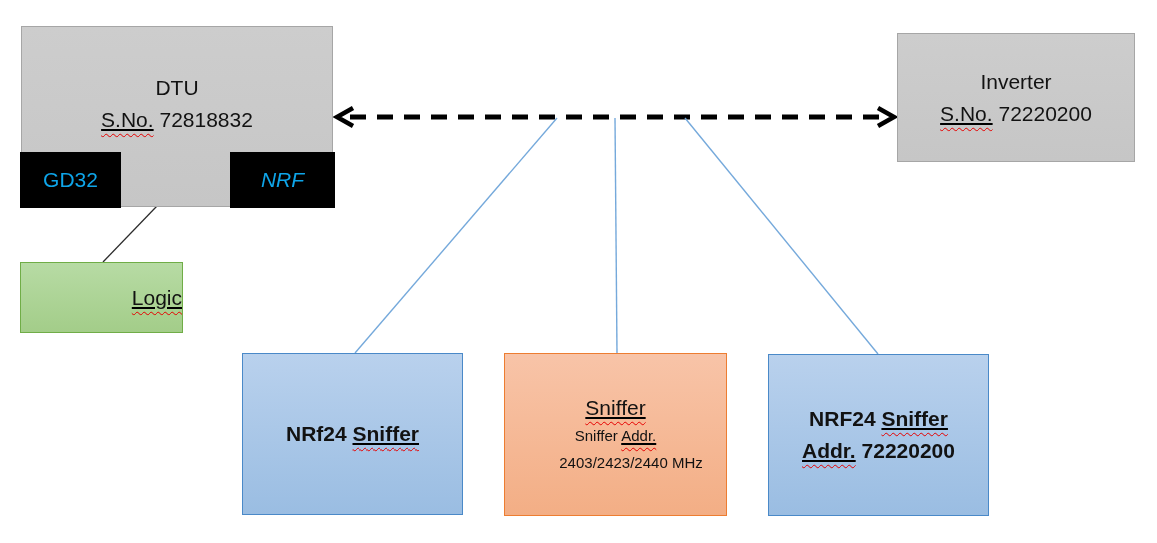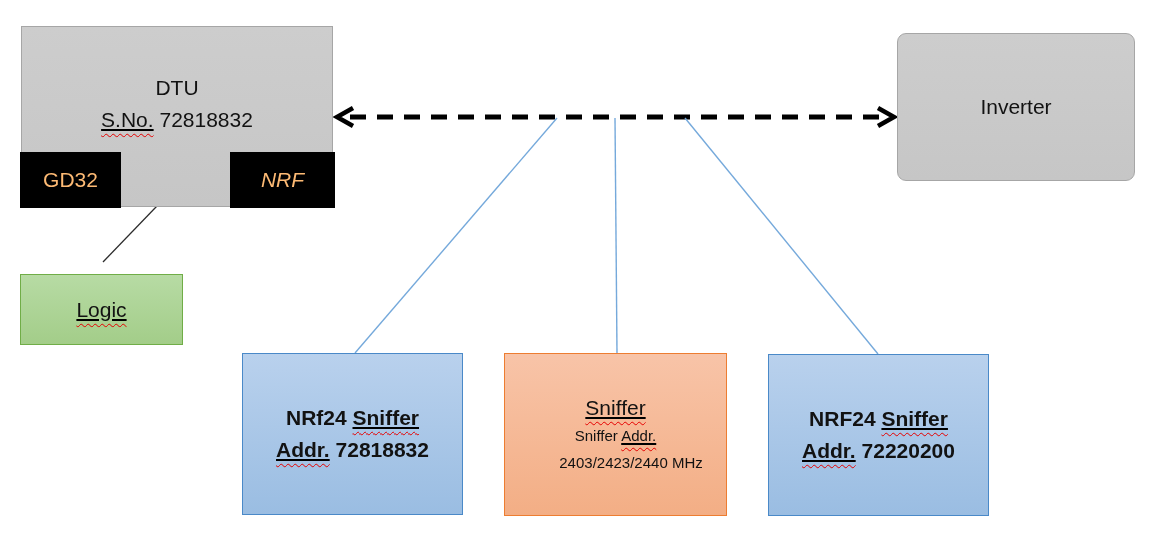--- a/index.html
+++ b/index.html
@@ -20,21 +20,21 @@
     align-items: center;
     justify-content: center;
     text-align: center;
   }
   .gray {
     background: linear-gradient(180deg, #cdcdcd 0%, #c6c6c6 100%);
     border: 1px solid #a6a6a6;
   }
   .chip {
     background: #000000;
-    color: #fdba74;
+    color: #0ea5e9;
   }
   .green {
     background: linear-gradient(180deg, #b7dba4 0%, #a3cd89 100%);
     border: 1.5px solid #70ad47;
   }
   .blue {
     background: linear-gradient(180deg, #b9d1ed 0%, #9abde2 100%);
     border: 1.5px solid #4a89c8;
     font-weight: bold;
   }
@@ -94,31 +94,31 @@
   </div>
 
   <div class="box chip" style="left:20px; top:152px; width:101px; height:56px;">
     <div class="t21">GD32</div>
   </div>
 
   <div class="box chip" style="left:230px; top:152px; width:105px; height:56px;font-style:italic;">
     <div class="t21">NRF</div>
   </div>
 
-  <div class="box green" style="left:20px; top:274px; width:163px; height:71px;">
+  <div class="box green" style="left:20px; top:262px; width:163px; height:71px;align-items:flex-end;">
     <div class="t21"><span class="u"><span class="sq">Logic</span></span></div>
   </div>
 
-  <div class="box gray" style="left:897px; top:33px; width:238px; height:148px;border-radius:9px;">
+  <div class="box gray" style="left:897px; top:33px; width:238px; height:129px;">
     <div class="t21">Inverter</div>
+    <div class="t21"><span class="u"><span class="sq">S.No.</span></span> <span>72220200</span></div>
   </div>
 
   <div class="box blue" style="left:242px; top:353px; width:221px; height:162px;">
     <div class="t21"><span>NRf24</span> <span class="u"><span class="sq">Sniffer</span></span></div>
-    <div class="t21"><span class="u"><span class="sq">Addr.</span></span> <span>72818832</span></div>
   </div>
 
   <div class="box orange" style="left:504px; top:353px; width:223px; height:163px;">
     <div class="t21" style="line-height:30px;"><span class="u"><span class="sq">Sniffer</span></span></div>
     <div class="t15"><span>Sniffer</span> <span class="u"><span class="sq">Addr.</span></span></div>
     <div class="t16">2403/2423/2440 MHz</div>
   </div>
 
   <div class="box blue" style="left:768px; top:354px; width:221px; height:162px;">
     <div class="t21"><span>NRF24</span> <span class="u"><span class="sq">Sniffer</span></span></div>

